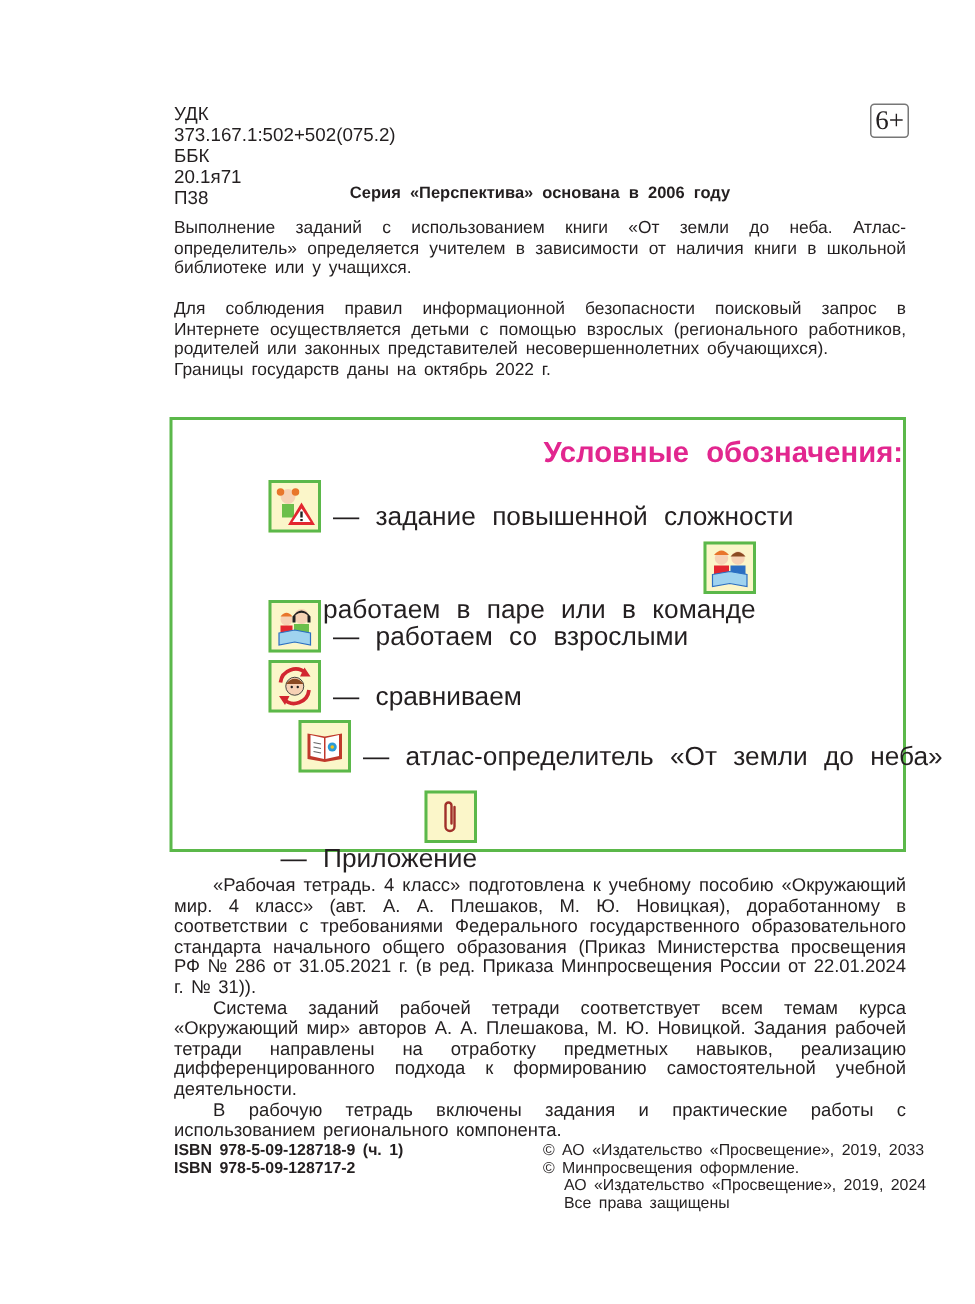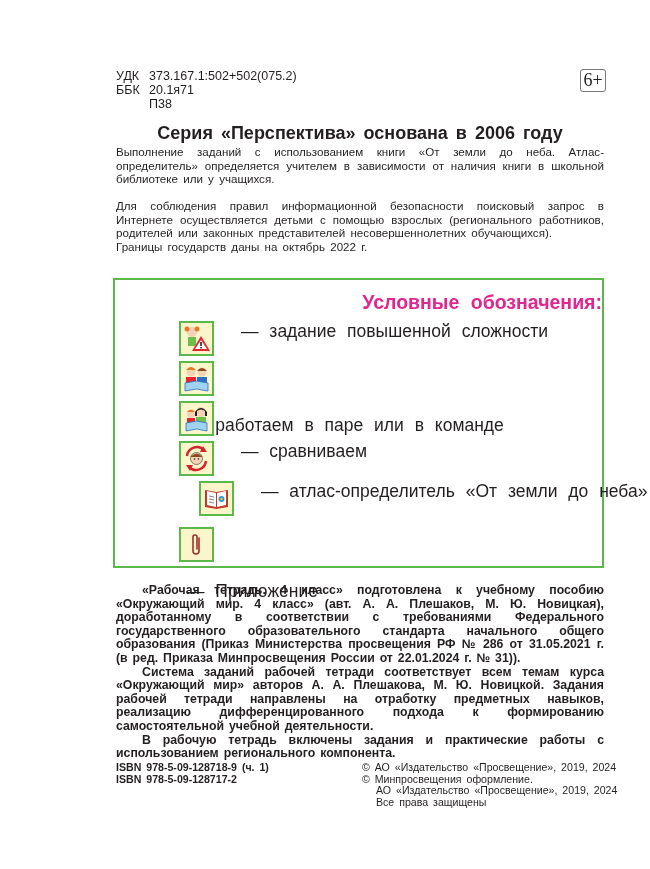--- a/index.html
+++ b/index.html
@@ -1,34 +1,34 @@
 <!DOCTYPE html>
 <html><head>
 <meta charset="utf-8">
 <style>
   html, body { margin: 0; padding: 0; background: #ffffff; }
   body { width: 650px; height: 869px; position: relative; overflow: hidden;
          font-family: "Liberation Sans", "DejaVu Sans", sans-serif; color: #231f20; }
   .abs { position: absolute; }
   .meta { left: 116px; top: 69px; font-size: 12.5px; line-height: 14px; }
-  .meta .row { display: flex; }
+  .meta .row { display: flex; flex-direction: column; }
   .meta .key { width: 33px; }
   .age { left: 580px; top: 69px; width: 24px; height: 21px; border: 1px solid #777; border-radius: 3px;
          font-family: "Liberation Serif", serif; font-size: 18px; line-height: 21px; text-align: center; }
-  .series { left: 116px; width: 488px; top: 123px; text-align: center; font-weight: bold; font-size: 18px; word-spacing: 3px; }
+  .series { left: 116px; width: 488px; top: 123px; text-align: center; font-weight: bold; font-size: 11px; word-spacing: 3px; }
   .para { left: 116px; width: 488px; font-size: 11.6px; line-height: 13.5px; text-align: justify; word-spacing: 2px; }
   .legend { left: 113px; top: 278px; width: 487px; height: 286px; border: 2.5px solid #5bb84a; box-sizing: content-box; }
   .legend-title { position: absolute; top: 11px; left: 0; right: 0; text-align: right;
                   color: #e2268f; font-weight: bold; font-size: 19.5px; word-spacing: 6px; }
-  .legend-item { position: absolute; left: 64px; height: 34px; display: flex; align-items: flex-start; gap: 19px; }
+  .legend-item { position: absolute; left: 64px; height: 34px; display: flex; align-items: flex-end; }
   .icon-box { width: 31px; height: 31px; border: 2px solid #5bb84a; background: #fbf6c9; display: flex; align-items: center; justify-content: center; flex: none; }
   .icon-box svg { width: 29px; height: 29px; display: block; }
   .legend-text { margin-left: 8px; font-size: 17.5px; word-spacing: 6px; color: #231f20; white-space: nowrap; }
   .body2 { left: 116px; width: 488px; top: 584px; font-size: 12.3px; line-height: 13.6px; text-align: justify; word-spacing: 1.5px; }
-  .body2 p { margin: 0; text-indent: 26px; font-weight: bold; }
+  .body2 p { margin: 0; text-indent: 26px; }
   .isbn { left: 116px; top: 762px; font-size: 10.6px; line-height: 11.5px; font-weight: bold; word-spacing: 2px; }
   .copy { left: 362px; top: 762px; font-size: 10.6px; line-height: 11.5px; word-spacing: 2px; }
   .copy .line { white-space: nowrap; }
   .copy .indent { padding-left: 14px; }
 </style>
 </head>
 <body>
 
 <div class="abs meta">
   <div class="row">
@@ -92,20 +92,21 @@
       <svg viewBox="0 0 29 29">
           <circle cx="9" cy="10" r="4" fill="#f6d2b5"></circle>
           <path d="M5 8 Q9 3 13 8" fill="#e8762b"></path>
           <circle cx="19" cy="8" r="5" fill="#f6d2b5"></circle>
           <path d="M13 8 Q19 0 25 8 L25 12 L23 12 L23 7 Q19 4 15 7 L15 12 L13 12 Z" fill="#222"></path>
           <rect x="5" y="14" width="8" height="5" fill="#e3262f"></rect>
           <rect x="14" y="13" width="10" height="6" fill="#6cbf4a"></rect>
           <path d="M4 19 L14.5 17 L25 19 L25 27 L14.5 25 L4 27 Z" fill="#9fd3ef" stroke="#2b6fc2" stroke-width="0.8"></path>
         </svg>
     </div>
+    <span class="legend-text">— работаем со взрослыми</span>
   </div>
 
   <div class="legend-item" style="top:161px;">
     <div class="icon-box">
       <svg viewBox="0 0 29 29">
           <path d="M5 12 A10 10 0 0 1 22 6" fill="none" stroke="#d2262f" stroke-width="2.5"></path>
           <polygon points="21,2 25,8 18,8" fill="#d2262f"></polygon>
           <path d="M24 17 A10 10 0 0 1 7 23" fill="none" stroke="#d2262f" stroke-width="2.5"></path>
           <polygon points="8,27 4,21 11,21" fill="#d2262f"></polygon>
           <circle cx="14.5" cy="14.5" r="6" fill="#f6d2b5" stroke="#333" stroke-width="0.6"></circle>
@@ -148,17 +149,17 @@
   <p>Система заданий рабочей тетради соответствует всем темам курса «Окружающий мир» авторов А. А. Плешакова, М. Ю. Новицкой. Задания рабочей тетради направлены на отработку предметных навыков, реализацию дифференцированного подхода к формированию самостоятельной учебной деятельности.</p>
   <p>В рабочую тетрадь включены задания и практические работы с использованием регионального компонента.</p>
 </div>
 
 <div class="abs isbn">
   <div>ISBN 978-5-09-128718-9 (ч. 1)</div>
   <div>ISBN 978-5-09-128717-2</div>
 </div>
 
 <div class="abs copy">
-  <div class="line">© АО «Издательство «Просвещение», 2019, 2024</div>
+  <div class="line">© АО «Издательство «Просвещение», 2019, 2033</div>
   <div class="line">© Минпросвещения оформление.</div>
   <div class="line indent">АО «Издательство «Просвещение», 2019, 2024</div>
   <div class="line indent">Все права защищены</div>
 </div>
 
 </body></html>

